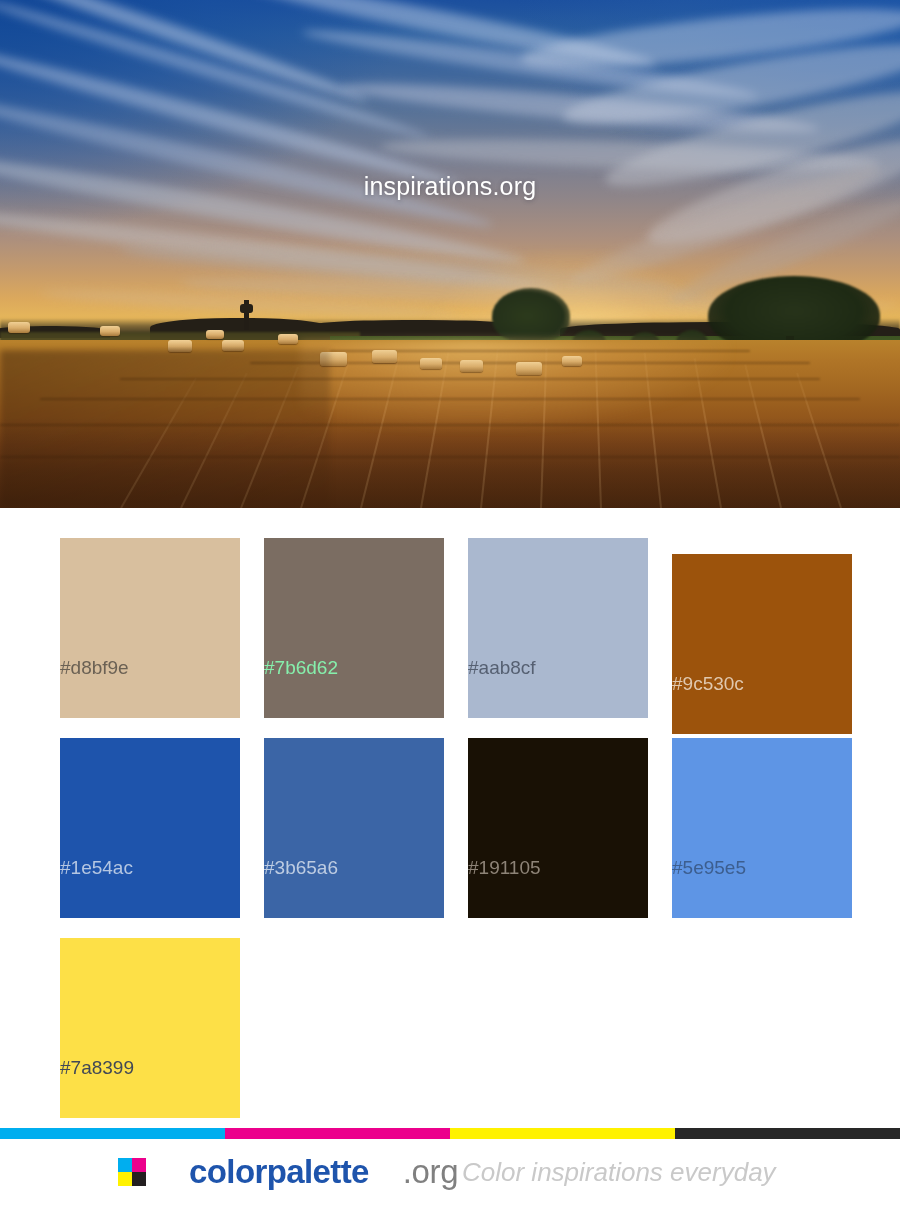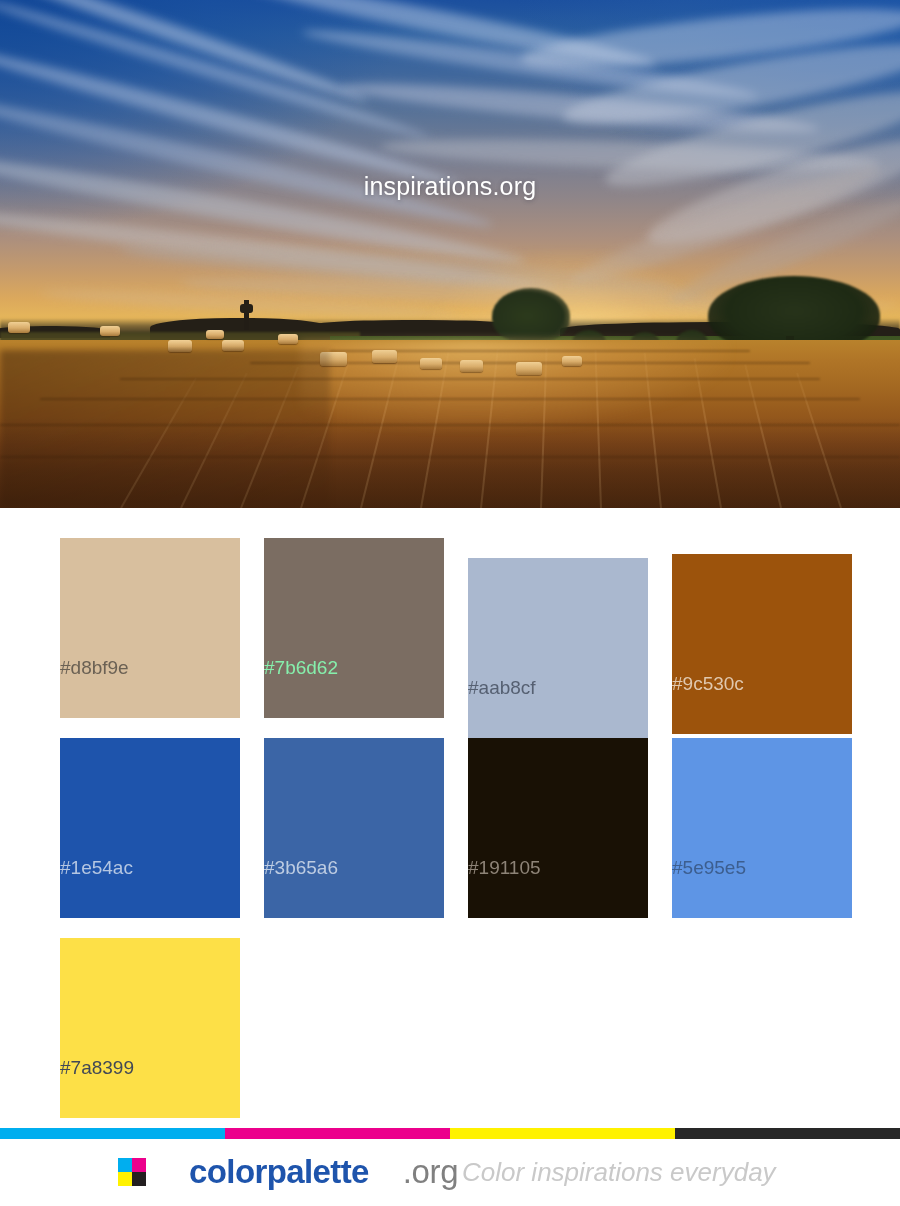--- a/index.html
+++ b/index.html
@@ -444,21 +444,21 @@
 </div>
 
 <div class="palette">
 
   <div class="swatch" style="background-color: rgb(216, 191, 158);">
     <span class="swatch-label" style="color: rgb(107, 97, 84);">#d8bf9e</span>
   </div>
   <div class="swatch" style="background-color: rgb(123, 109, 98);">
     <span class="swatch-label" style="color: #86efac;">#7b6d62</span>
   </div>
-  <div class="swatch" style="background-color: rgb(170, 184, 207); margin-top: 20px;">
+  <div class="swatch" style="background-color: rgb(170, 184, 207);">
     <span class="swatch-label" style="color: rgb(86, 96, 114);">#aab8cf</span>
   </div>
   <div class="swatch" style="background-color: rgb(156, 83, 12); margin-top: 16px;">
     <span class="swatch-label" style="color: rgb(224, 200, 175);">#9c530c</span>
   </div>
 
   <div class="swatch" style="background-color: rgb(30, 84, 172);">
     <span class="swatch-label" style="color: rgb(180, 198, 226);">#1e54ac</span>
   </div>
   <div class="swatch" style="background-color: rgb(59, 101, 166);">

